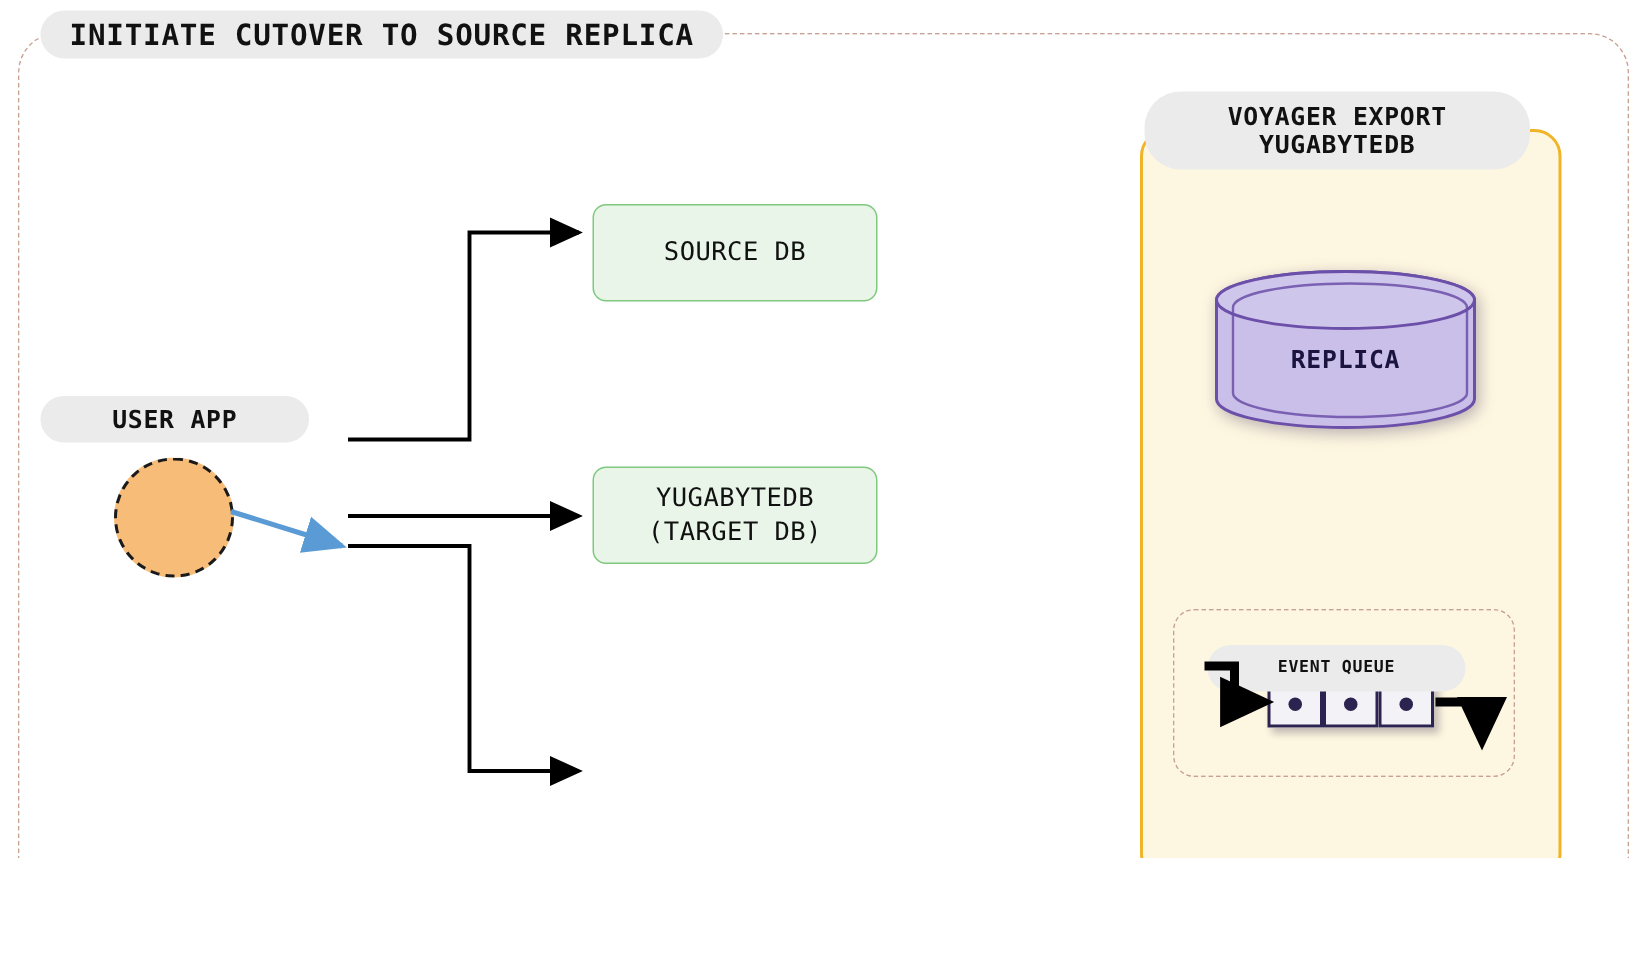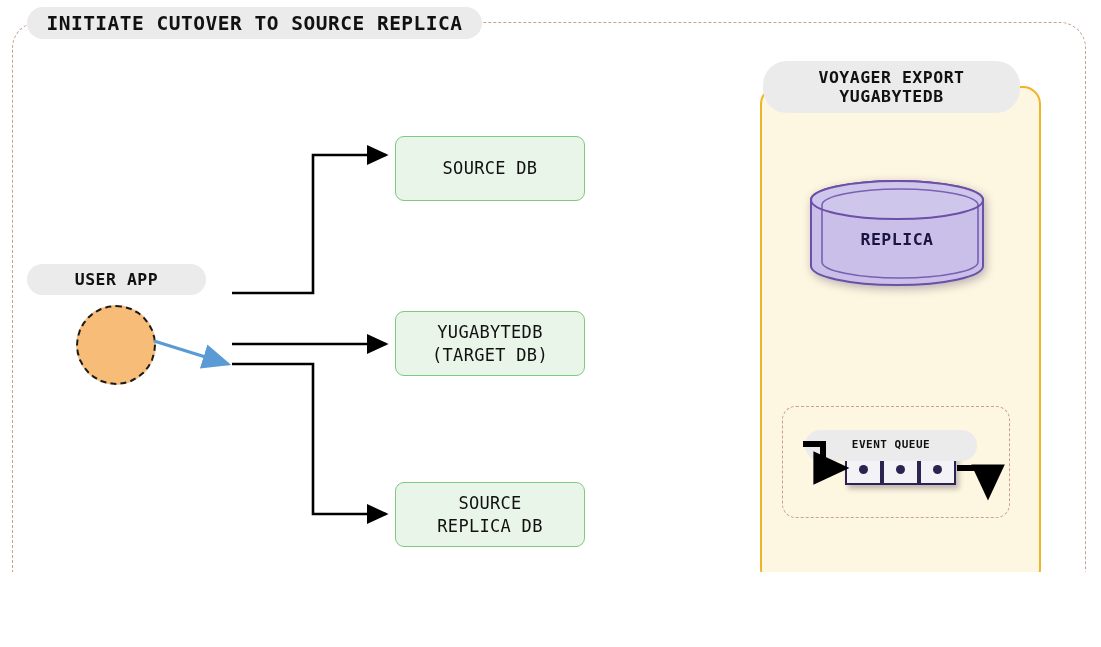--- a/index.html
+++ b/index.html
@@ -258,22 +258,20 @@
 
   <div class="pill" id="userapp-pill">USER APP</div>
 
   <div id="user-circle"></div>
 
   <div class="db-box" id="box-target-db">YUGABYTEDB
 (TARGET DB)</div>
 
   <div class="db-box" id="box-source-db">SOURCE DB</div>
 
-  <div class="db-box" id="box-replica-db">SOURCE
-REPLICA DB</div>
 
   <div id="voyager-panel"></div>
 
   <svg id="snapshot-cyl" viewBox="0 0 178 110">
     <path d="M3,22 a86,19 0 0 1 172,0 L175,88 a86,19 0 0 1 -172,0 z" fill="#c9bfe8" stroke="#6b4fa8" stroke-width="2"></path>
     <ellipse cx="89" cy="22" rx="86" ry="19" fill="#cfc6ec" stroke="#6b4fa8" stroke-width="2"></ellipse>
     <path d="M14,27 a78,16 0 0 1 156,0 L170,84 a78,16 0 0 1 -156,0 z" fill="none" stroke="#6b4fa8" stroke-width="1.6" opacity="0.85"></path>
   </svg>
   <div id="snapshot-label">REPLICA</div>
 

